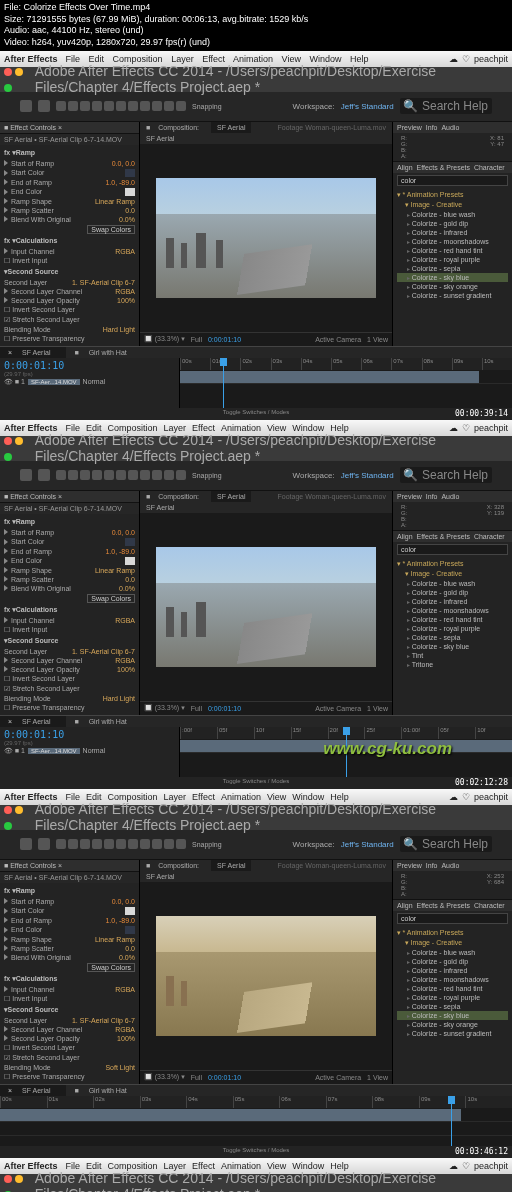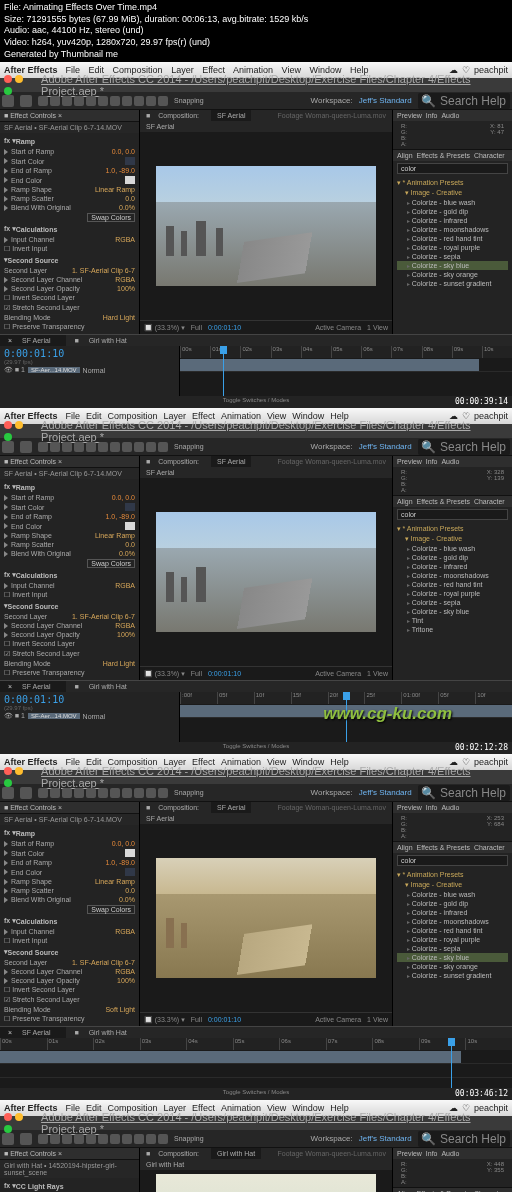--- a/index.html
+++ b/index.html
@@ -5,23 +5,23 @@
 * { margin:0; padding:0; box-sizing:border-box; font-family:Arial,sans-serif; }
 body { background:#000; color:#ccc; width:512px; }
 .meta { color:#fff; font-size:9px; padding:2px 4px; line-height:1.3; background:#000; }
 .frame { position:relative; }
 .macbar { background:linear-gradient(#f8f8f8,#d8d8d8); height:16px; display:flex; align-items:center; font-size:9px; color:#222; padding:0 4px; }
 .macbar .app { font-weight:bold; margin-right:8px; }
 .macbar .menus span { margin-right:6px; }
 .macbar .right { margin-left:auto; display:flex; gap:4px; align-items:center; }
 .dot { width:8px; height:8px; border-radius:50%; display:inline-block; margin-right:3px; }
 .dot.r { background:#ff5f57; } .dot.y { background:#ffbd2e; } .dot.g { background:#28c940; }
-.titlebar { background:#3a3a3a; color:#aaa; font-size:11px; height:14px; display:flex; align-items:center; padding:0 4px;text-decoration:underline; }
+.titlebar { background:#3a3a3a; color:#aaa; font-size:14px; height:25px; display:flex; align-items:center; padding:0 4px; }
 .titlebar .dots { margin-right:6px; }
-.toolbar { background:#262626; height:18px; display:flex; align-items:center; padding:0 2px; gap:6px; border-bottom:1px solid #111; }
+.toolbar { background:#262626; height:30px; display:flex; align-items:center; padding:0 20px; gap:6px; border-bottom:1px solid #111; }
 .tool-ico { width:12px; height:12px; background:#555; border-radius:2px; }
 .toolbar .mid { display:flex; gap:2px; }
 .toolbar .mid .tool-ico { width:10px; height:10px; }
 .toolbar .right { margin-left:auto; font-size:8px; color:#aaa; display:flex; gap:6px; align-items:center; }
 .workspace-label { color:#6fb4f0; }
 .searchbox { background:#1a1a1a; color:#888; padding:1px 4px; border-radius:2px; font-size:12px; }
 .mainrow { display:flex; background:#1a1a1a; }
 .leftpanel { width:140px; background:#232323; border-right:1px solid #000; font-size:7px; }
 .panel-tab { background:#2e2e2e; padding:2px 4px; color:#bbb; border-bottom:1px solid #111; font-size:7px; }
 .panel-sub { background:#262626; padding:2px 4px; color:#999; font-size:7px; }
@@ -75,25 +75,24 @@
 .playhead { position:absolute; top:0; bottom:0; width:1px; background:#3aa0e8; }
 .playhead::before { content:''; position:absolute; top:0; left:-3px; width:7px; height:8px; background:#3aa0e8; }
 .tl-foot { background:#232323; height:12px; font-size:6px; color:#888; text-align:center; padding-top:1px; }
 .tc-corner { position:absolute; bottom:2px; right:4px; color:#fff; font-size:8px; font-family:monospace; z-index:5; }
 .watermark { position:absolute; color:#8fbf3f; font-size:17px; font-weight:bold; z-index:10; font-style:italic; text-shadow:1px 1px 2px #000; }
 </style>
 </head>
 <body>
 
 <div class="meta">
-  <div>File: Animating Effects Over Time.mp4</div>
+  <div>File: Colorize Effects Over Time.mp4</div>
   <div>Size: 71291555 bytes (67.99 MiB), duration: 00:06:13, avg.bitrate: 1529 kb/s</div>
   <div>Audio: aac, 44100 Hz, stereo (und)</div>
   <div>Video: h264, yuv420p, 1280x720, 29.97 fps(r) (und)</div>
-  <div>Generated by Thumbnail me</div>
 </div>
 
 <div class="frame">
 <div class="macbar">
   <span></span>
   <span class="app">After Effects</span>
   <span class="menus">
     <span>File</span>
     <span>Edit</span>
     <span>Composition</span>

